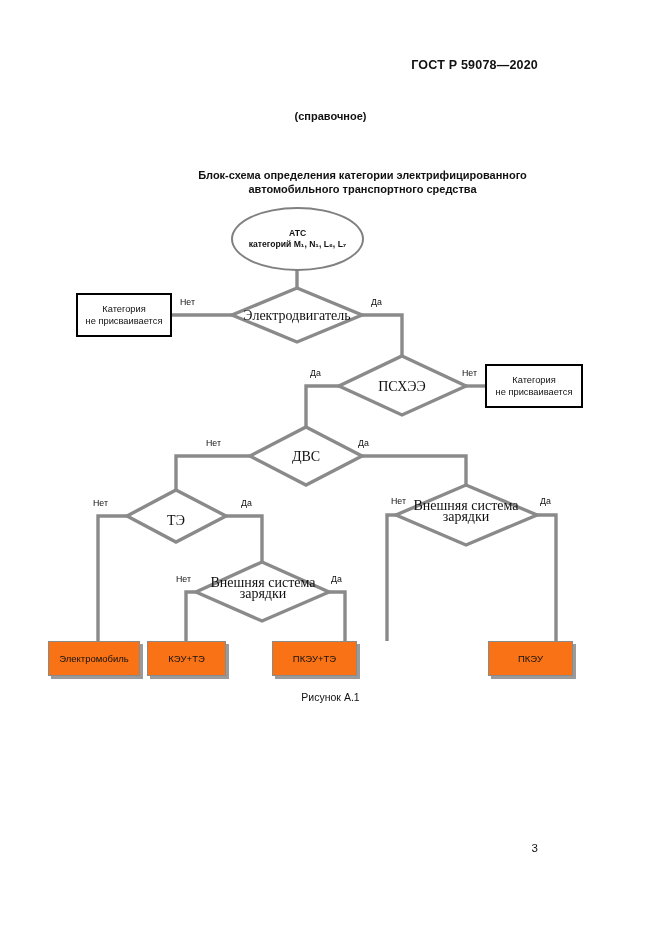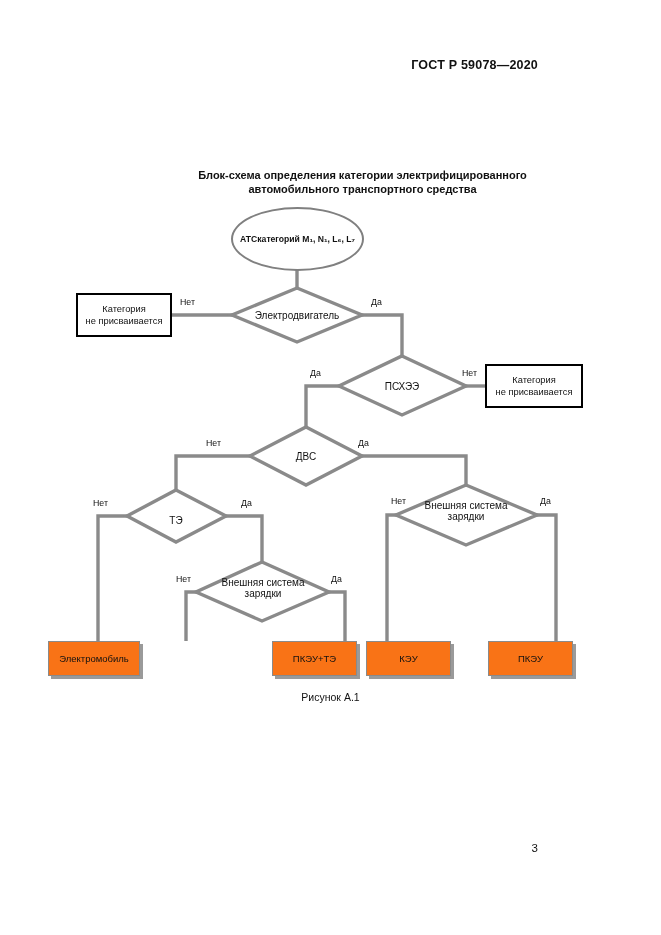--- a/index.html
+++ b/index.html
@@ -26,21 +26,21 @@
   .node{position:absolute;box-sizing:border-box;display:flex;align-items:center;justify-content:center;text-align:center;}
 
   
   .oval{
     border:2.5px solid #808080;border-radius:50%;
     background:#fff;font-size:8.6px;font-weight:bold;color:#111;line-height:11px;
   }
 
   
   .dlabel{position:absolute;display:flex;align-items:center;justify-content:center;
-          text-align:right;font-size:10px;color:#111;line-height:11px;}
+          text-align:right;font-size:14px;color:#111;line-height:11px;font-family:Liberation Serif, serif;}
 
   
   .rbox{
     border:1.6px solid #8a8a8a;background:#f97316;font-size:9.5px;color:#111;
     box-shadow:3px 3px 0 0 #9a9a9a;
   }
   
   .bbox{
     border:2.6px solid #000;background:#fff;font-size:9.3px;color:#111;line-height:12px;
   }
@@ -48,20 +48,21 @@
   .edge-label{position:absolute;font-size:8.8px;color:#111;white-space:nowrap;}
 </style>
 </head>
 <body>
 
 <div class="page">
 
   <div class="doc-header">ГОСТ Р 59078—2020</div>
 
   <div class="appendix">
+    <div class="ln2">(справочное)</div>
   </div>
 
   <div class="fig-title">
     <div>Блок-схема определения категории электрифицированного</div>
     <div>автомобильного транспортного средства</div>
   </div>
 
   <div class="flow">
 
     <svg width="661" height="935">
@@ -97,21 +98,21 @@
       <g fill="#ffffff" stroke="#8a8a8a" stroke-width="3.4" stroke-linejoin="miter">
         <polygon points="297,288 362,315 297,342 232,315"></polygon>
         <polygon points="402,356 466,386 402,415 339,386"></polygon>
         <polygon points="306,427 362,456 306,485 250,456"></polygon>
         <polygon points="176,490 226,516 176,542 127,516"></polygon>
         <polygon points="466,485 537,515 466,545 396,515"></polygon>
         <polygon points="262,562 329,592 262,621 196,592"></polygon>
       </g>
     </svg>
 
-    <div class="node oval" style="left:231px;top:207px;width:133px;height:64px;">
+    <div class="node oval" style="left:231px;top:207px;width:133px;height:64px;flex-direction:column;">
       <div>АТС</div>
       <div>категорий M₁, N₁, L₆, L₇</div>
     </div>
 
     <div class="dlabel" style="left:240px;top:305px;width:114px;height:20px;">Электродвигатель</div>
 
     <div class="dlabel" style="left:355px;top:376px;width:94px;height:20px;">ПСХЭЭ</div>
 
     <div class="dlabel" style="left:266px;top:446px;width:80px;height:20px;">ДВС</div>
 
@@ -134,28 +135,28 @@
 
     <div class="node bbox" style="left:485px;top:364px;width:98px;height:44px;flex-direction:column;">
       <div>Категория</div>
       <div>не присваивается</div>
     </div>
 
     <div class="node rbox" style="left:48px;top:641px;width:92px;height:35px;">
       <span>Электромобиль</span>
     </div>
 
+    <div class="node rbox" style="left:147px;top:641px;width:79px;height:35px;">
+      <span>КЭУ+ТЭ</span>
+    </div>
 
     <div class="node rbox" style="left:272px;top:641px;width:85px;height:35px;">
       <span>ПКЭУ+ТЭ</span>
     </div>
 
-    <div class="node rbox" style="left:366px;top:641px;width:85px;height:35px;">
-      <span>КЭУ</span>
-    </div>
 
     <div class="node rbox" style="left:488px;top:641px;width:85px;height:35px;">
       <span>ПКЭУ</span>
     </div>
 
     <div class="edge-label" style="left:180px;top:297px;">Нет</div>
     <div class="edge-label" style="left:371px;top:297px;">Да</div>
 
     <div class="edge-label" style="left:310px;top:368px;">Да</div>
     <div class="edge-label" style="left:462px;top:368px;">Нет</div>

